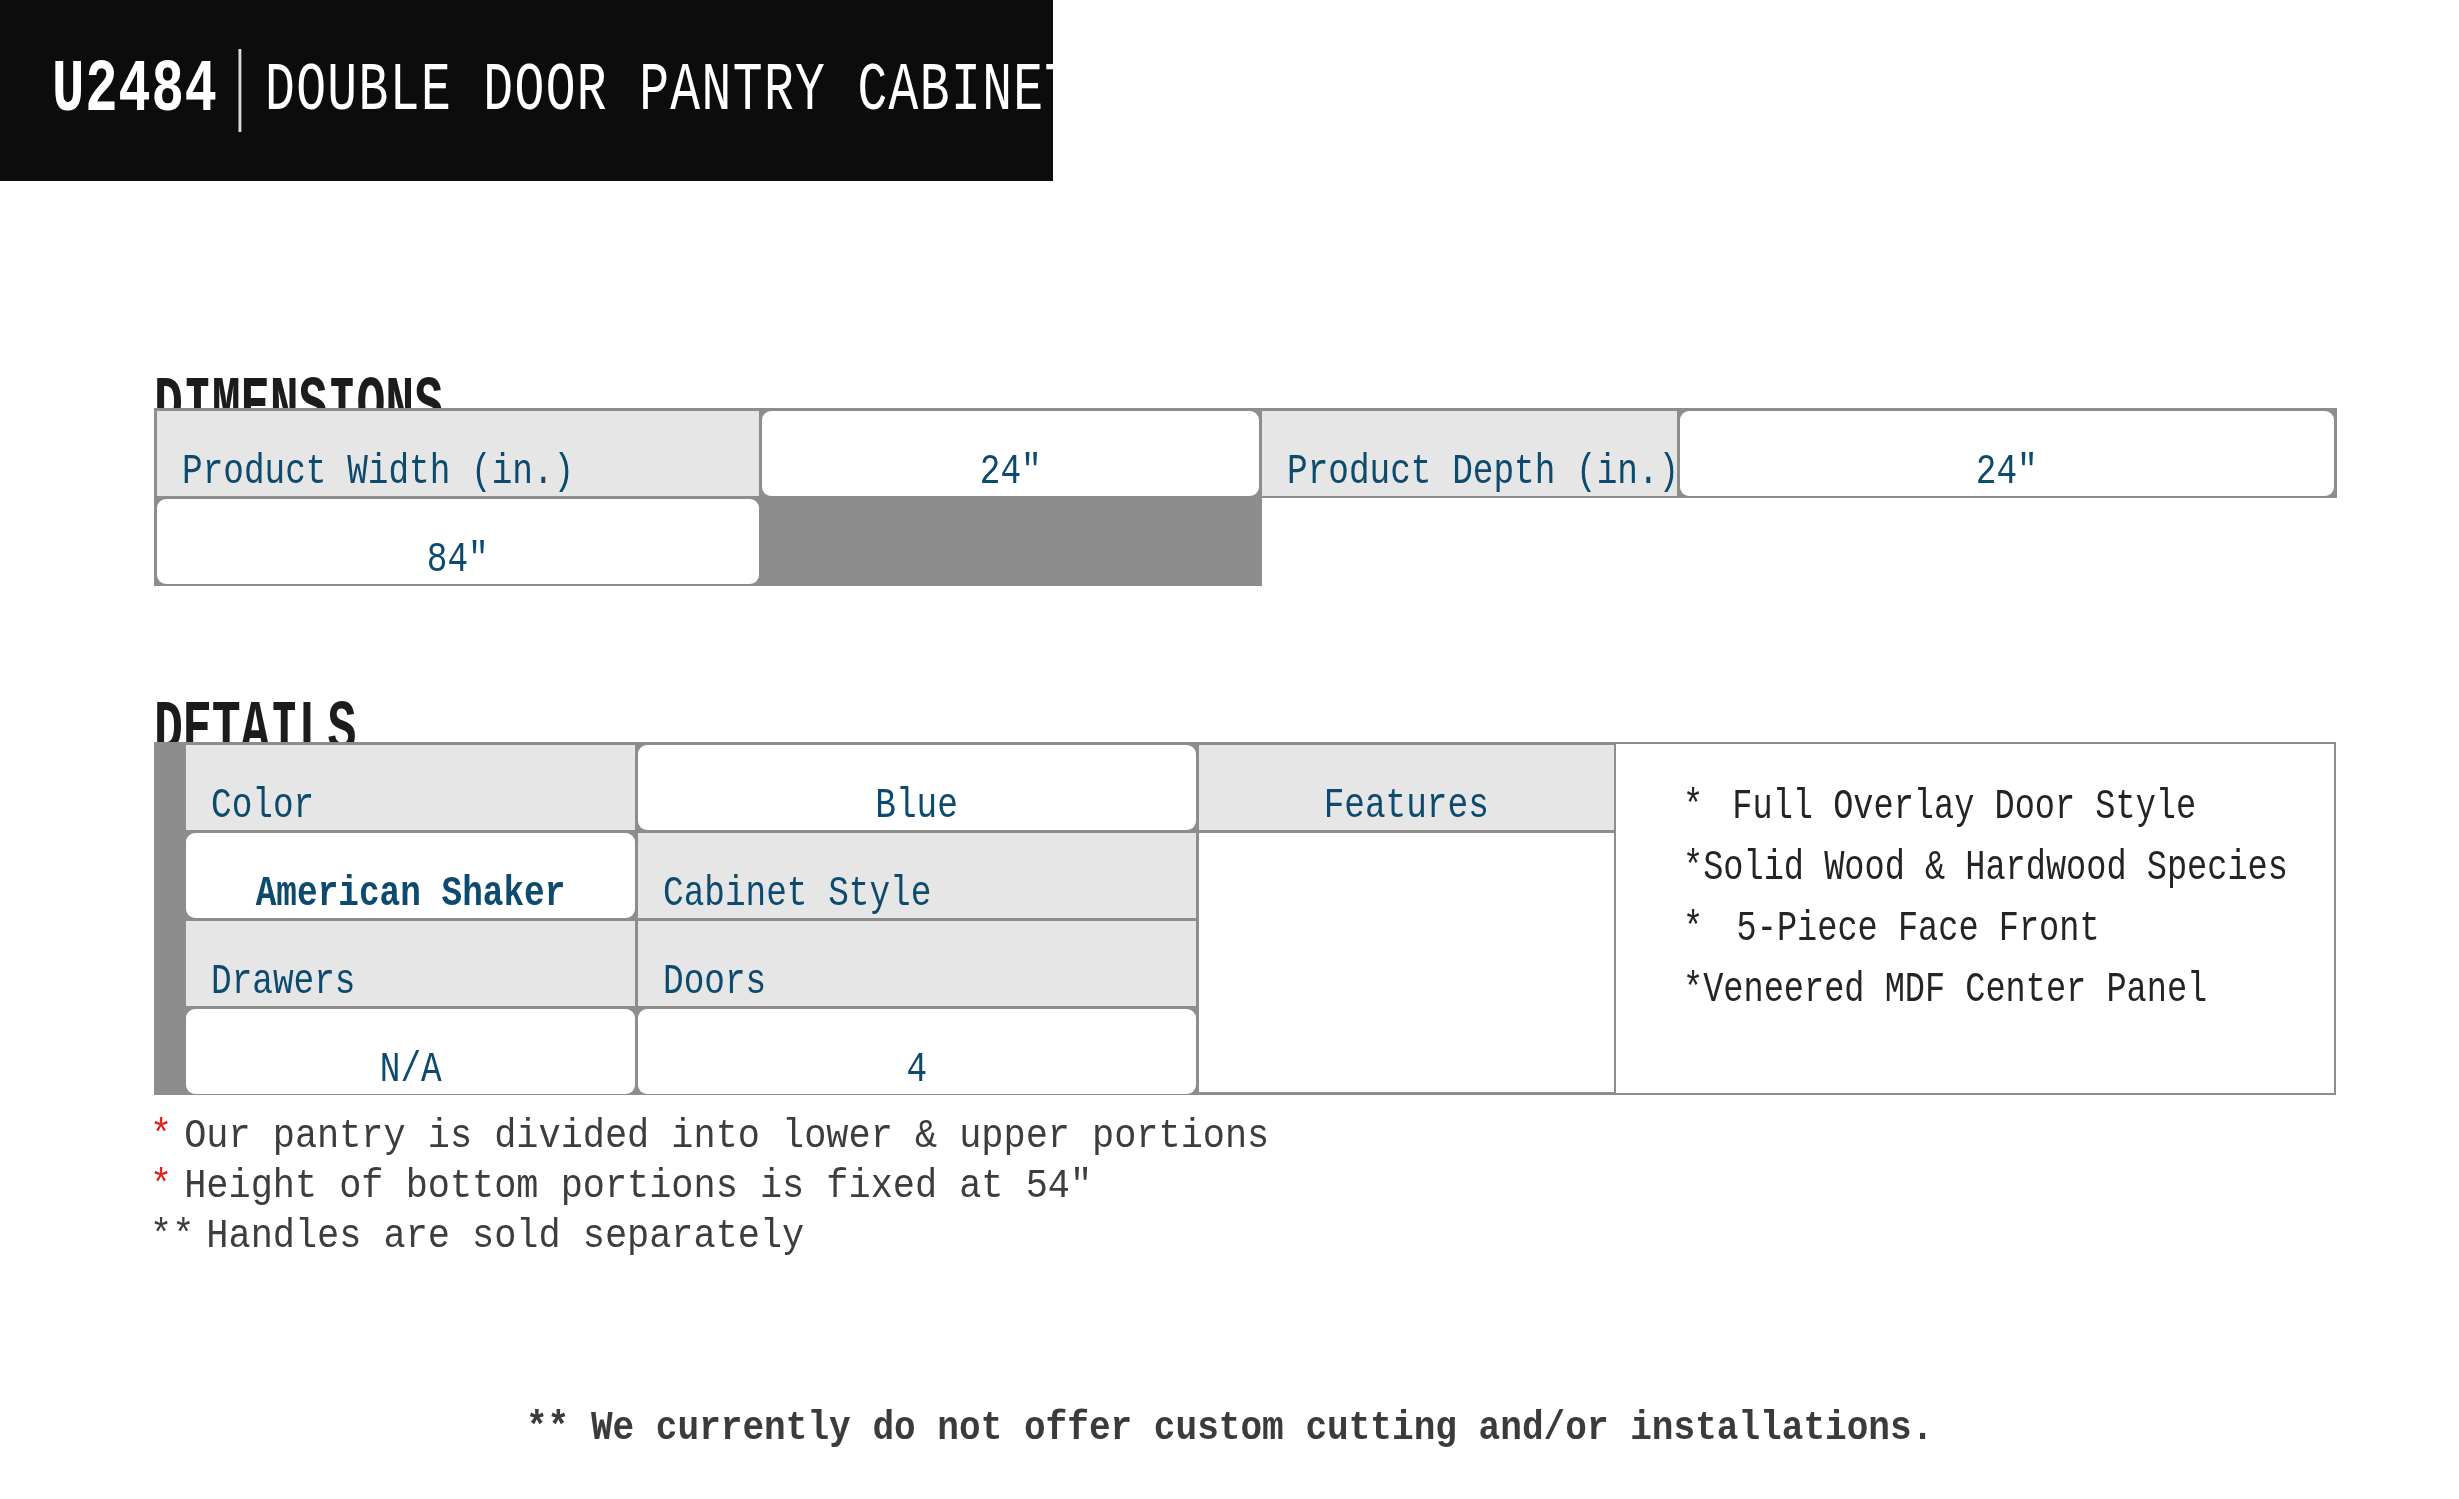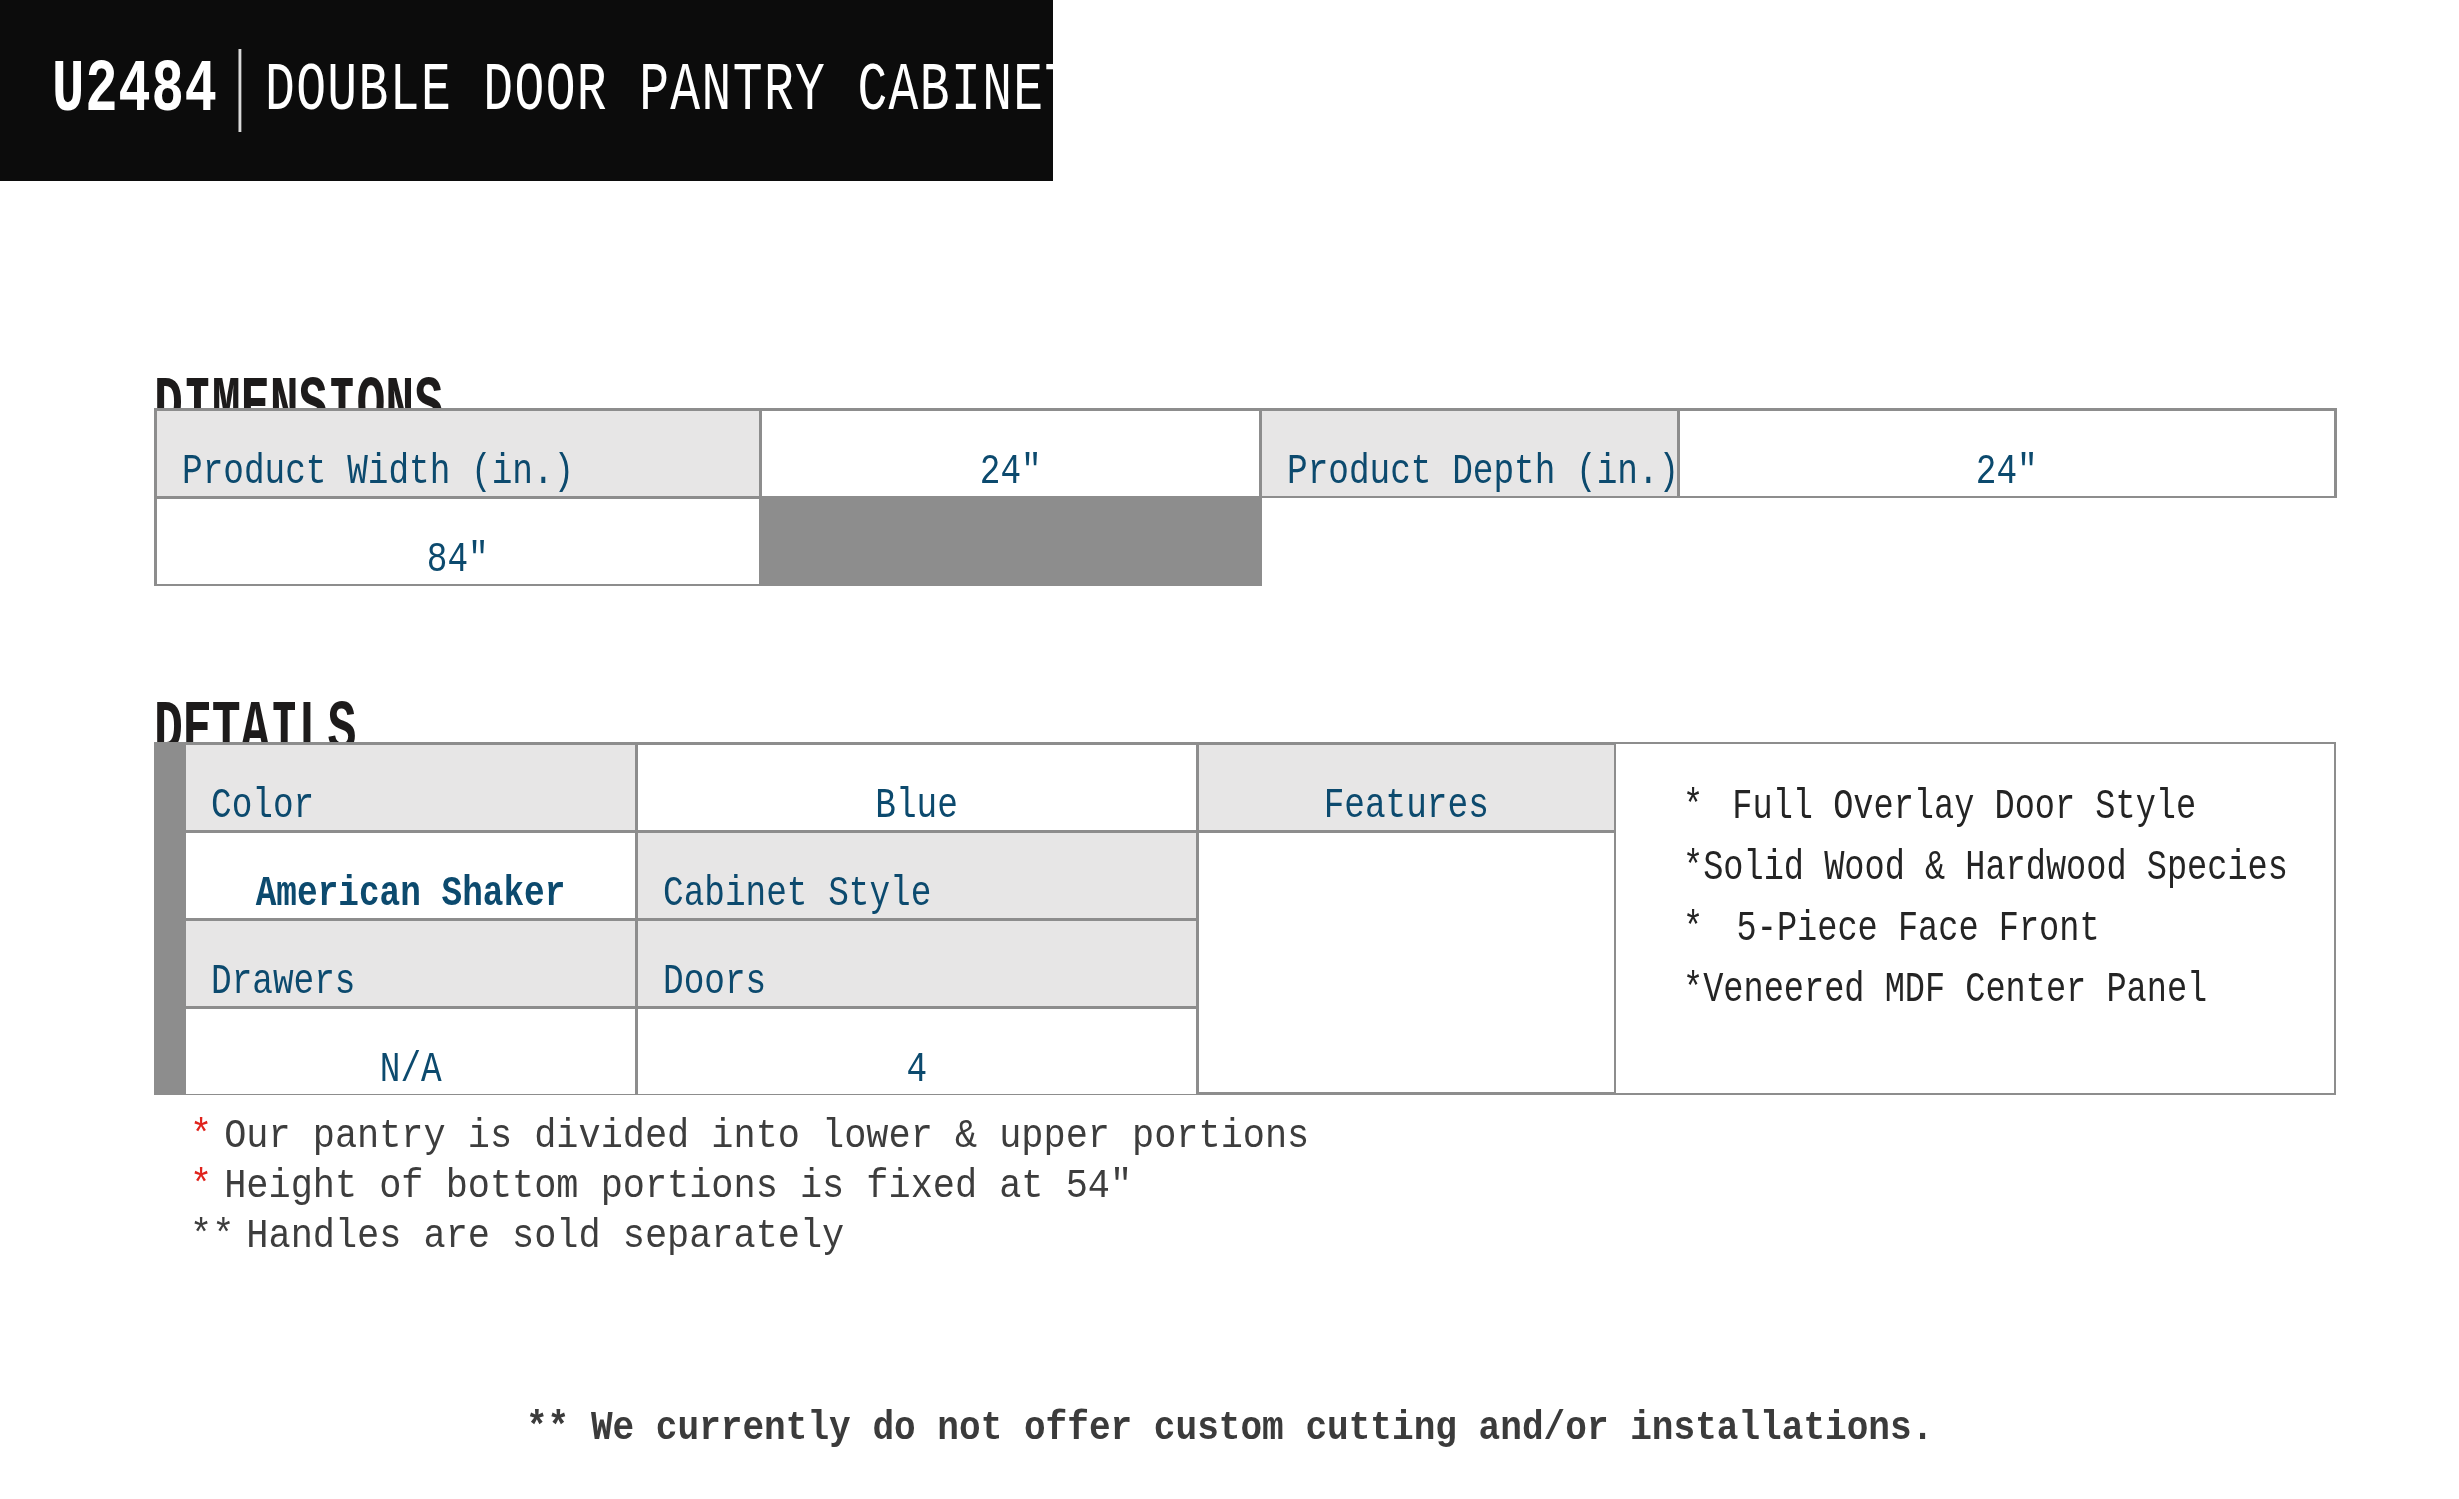--- a/index.html
+++ b/index.html
@@ -30,21 +30,21 @@
   #dimensions-heading { top:309px; }
   #details-heading   { top:633px; }
 
   
   .tbl {
     position:absolute; display:grid; gap:2.9px; padding:2.9px; box-sizing:border-box;
     background:#8d8d8d;
   }
   .cell { display:flex; align-items:flex-end; font-size:43px; color:#0c4a6e; overflow:hidden; }
   .cell.label { background:#e7e6e6; padding-left:25px; justify-content:flex-start; }
-  .cell.value { background:#ffffff; justify-content:center; }
+  .cell.value { background:#ffffff; justify-content:center;border-radius:9px; }
   .cell.blank { background:#ffffff; }
   .cell.label > span { display:inline-block; transform:scaleX(0.8); transform-origin:left center; white-space:nowrap; }
   .cell.value > span { display:inline-block; transform:scaleX(0.8); transform-origin:center center; white-space:nowrap; }
   .bold { font-weight:bold; }
 
   #dims-left  { left:154px;  top:408px; width:1108px; height:178px; grid-template-columns:602px 1fr; grid-template-rows:85px 85px; }
   #dims-right { left:1259px; top:408px; width:1078px; height:90px;  grid-template-columns:415px 1fr; grid-template-rows:85px; }
   #details-left { left:154px; top:742px; width:1045px; height:353px; grid-template-columns:449px 1fr; grid-template-rows:85px 85px 85px 85px;padding-left:32px; }
   #features-col { left:1196px; top:742px; width:421px; height:353px; grid-template-columns:1fr; grid-template-rows:85px 1fr; }
   #features-col .cell.header { background:#e7e6e6; justify-content:center; }
@@ -55,21 +55,21 @@
     box-sizing:border-box; background:#ffffff; border:2.9px solid #8d8d8d;
     padding:33px 9.6px 0 67px;
   }
   .feature-item {
     display:flex; align-items:baseline; font-size:42px; line-height:61px; color:#242424;
     transform:scaleX(0.8); transform-origin:left center; white-space:nowrap;
   }
   .feature-bullet { display:inline-block; width:67px; }
 
   
-  .footnotes { position:absolute; left:150px; top:1111px;margin-left:40px; }
+  .footnotes { position:absolute; left:150px; top:1111px; }
   .footnote {
     font-size:41px; line-height:50px; color:#3d3d3d;
     transform:scaleX(0.9); transform-origin:left center; white-space:nowrap;
   }
   .footnote-marker { margin-right:13.4px; }
   .footnote-marker.red { color:#e0231c; }
 
   
   .bottom-note { position:absolute; left:0; right:0; top:1405px; text-align:center; }
   .bottom-note > span {

